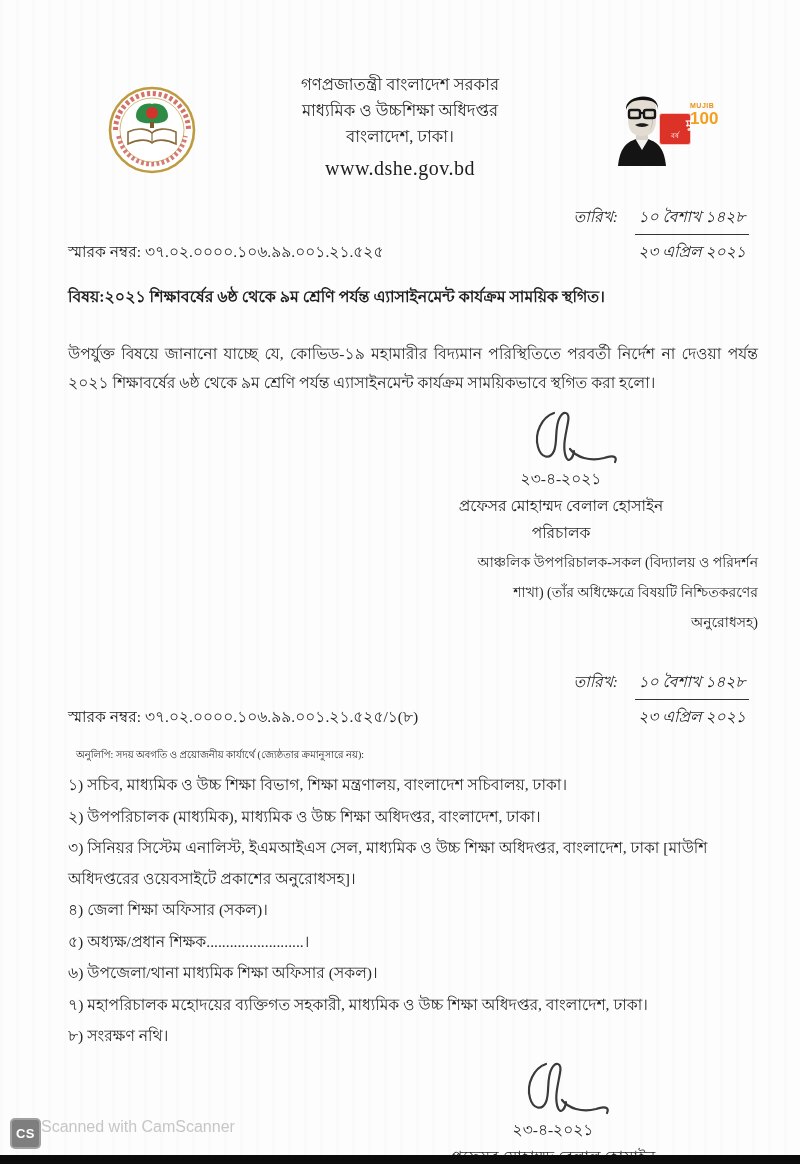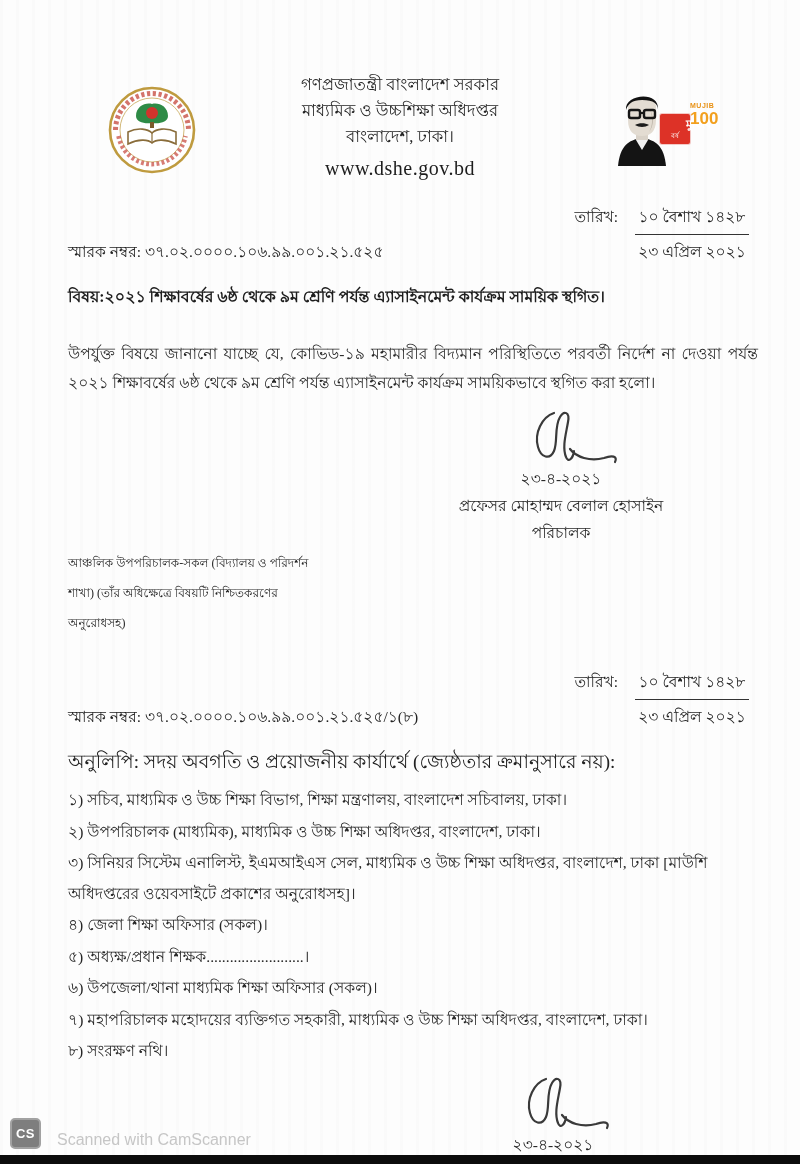--- a/index.html
+++ b/index.html
@@ -35,38 +35,38 @@
     font-family:"Liberation Sans",sans-serif;color:#f2a01e;line-height:1;
   }
   .mujib-100 .en{display:block;font-size:7px;font-weight:bold;letter-spacing:0.5px;margin-top:4px;color:#e89114;}
   .mujib-100 .num{display:block;font-size:17px;font-weight:bold;margin-top:1px;color:#f2a01e;}
   
   .content{padding:0 42px 0 68px;}
   .memo-row{display:flex;justify-content:space-between;align-items:flex-end;font-size:15.5px;color:#222;}
   .memo-row.first{margin-top:24px;}
   .memo-row.second{margin-top:32px;}
   .memo-left{white-space:nowrap;}
-  .date-block{display:flex;gap:8px;align-items:flex-start;}
+  .date-block{display:flex;gap:8px;align-items:flex-start;font-style:italic;}
   .date-col{text-align:center;min-width:132px;}
   .date-top{display:inline-block;border-bottom:1.6px solid #333;padding:0 4px 3px 4px;}
   .date-bottom{margin-top:5px;}
   .subject-row{display:flex;margin-top:18px;font-size:15.8px;font-weight:bold;color:#1e1e1e;}
   .body-par{margin-top:28px;font-size:15.6px;line-height:29px;text-align:justify;color:#272727;}
   
   .sig-block{width:250px;margin-left:auto;text-align:center;font-size:15.5px;line-height:27px;color:#242424;}
   .sig-block.one{margin-top:10px;margin-right:72px;}
   .sig-block.two{margin-top:6px;margin-right:80px;}
   .sig-scribble{display:block;margin:0 auto -4px auto;transform:translateX(14px);}
   
-  .addressee{margin-top:2px;font-size:12px;line-height:30px;color:#262626;}
+  .addressee{margin-top:2px;font-size:14px;line-height:30px;color:#262626;text-align:right;}
   .addressee span{display:block;}
-  .cc-heading{margin-top:16px;font-size:19px;color:#222;}
+  .cc-heading{margin-top:16px;font-size:10px;color:#222;margin-left:8px;}
   .cc-list{margin-top:6px;font-size:15.6px;line-height:30.5px;color:#262626;}
   .cc-list div{margin-top:1px;}
-  .scan-bar{position:absolute;left:10px;bottom:15px;display:flex;align-items:flex-end;gap:16px;}
+  .scan-bar{position:absolute;left:10px;bottom:15px;display:flex;align-items:flex-start;gap:0;}
   .cs-icon{
     width:27px;height:27px;border-radius:5px;background:#7e7e7e;
     border:2px solid #a2a2a2;color:#fff;display:flex;align-items:center;justify-content:center;
     font-family:"Liberation Sans",sans-serif;font-weight:bold;font-size:13px;letter-spacing:0.5px;
   }
   .scan-text{font-family:"Liberation Sans",sans-serif;font-size:16px;color:#c6c6c6;}
   .bottom-strip{position:absolute;left:0;bottom:0;width:800px;height:9px;background:#0c0c0c;}
 </style>
 </head>
 <body>

